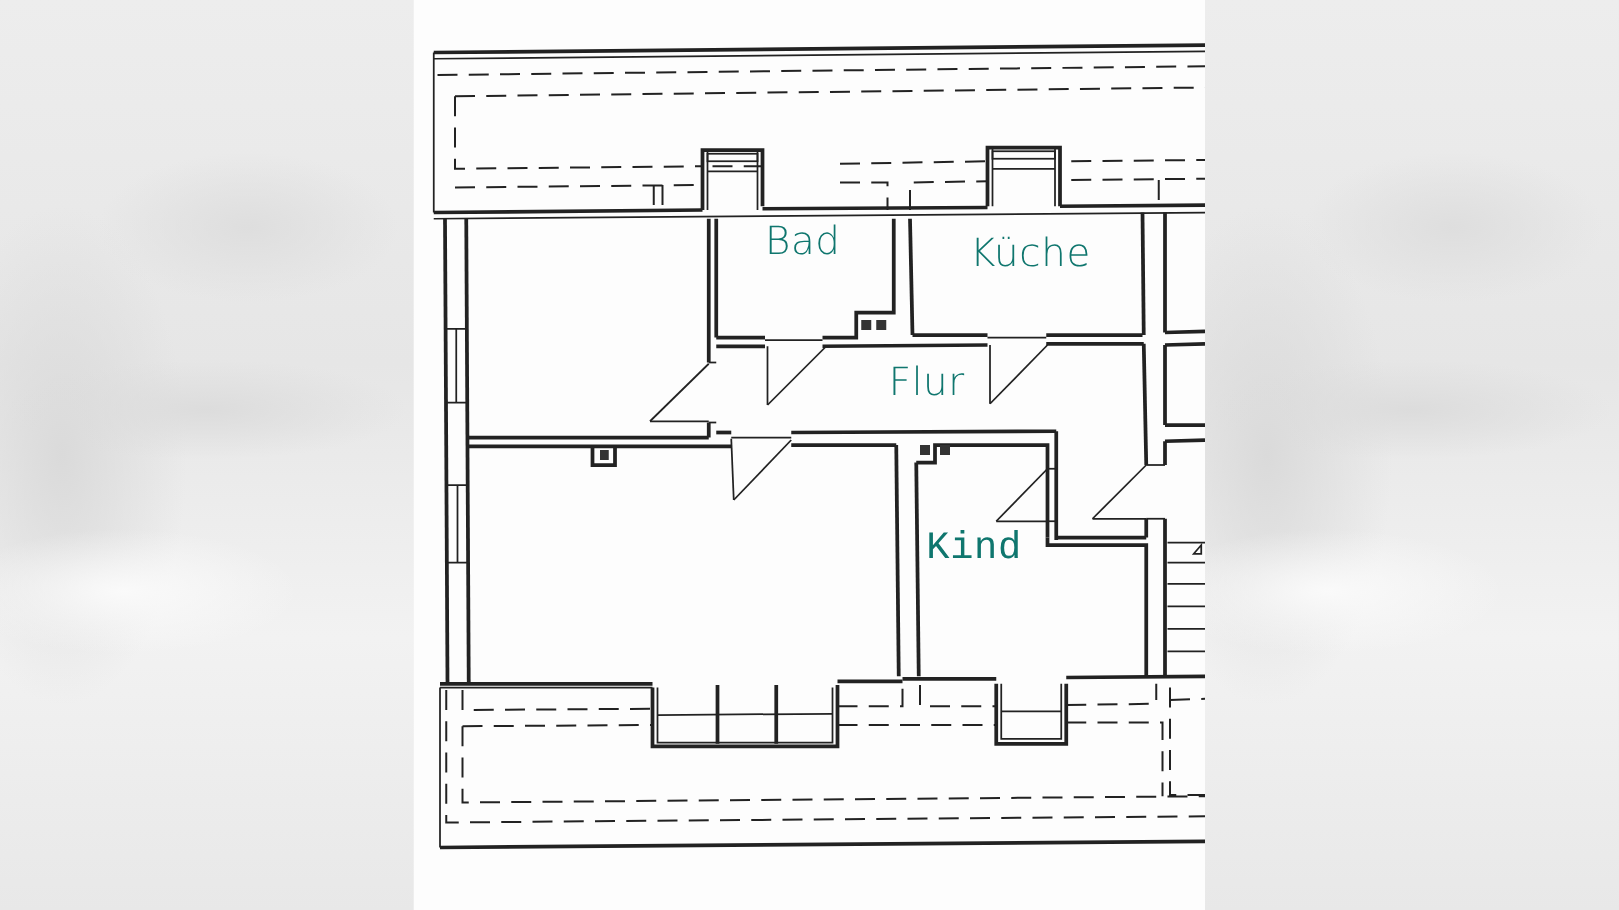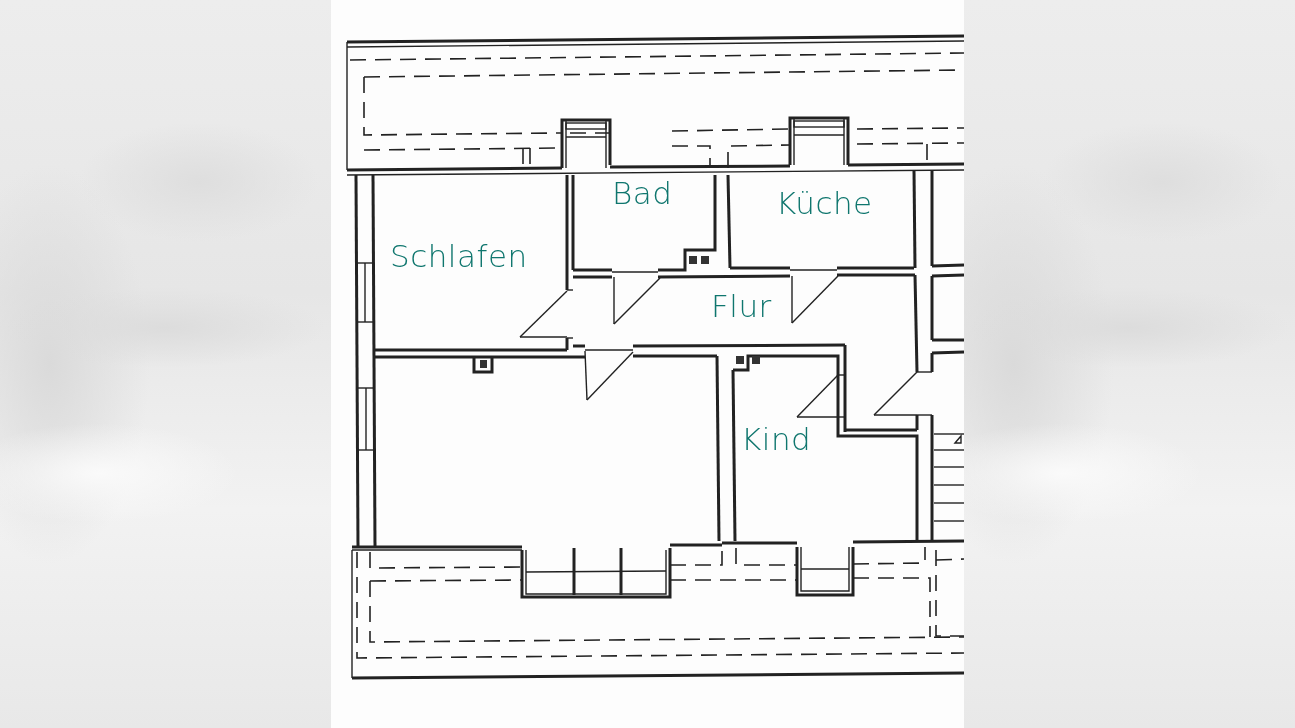--- a/index.html
+++ b/index.html
@@ -188,18 +188,17 @@
     <path class="dash" d="M670 580 L797 580"></path>
     <path class="dash" d="M853 564 L925 563 L925 547"></path>
     <path class="dash" d="M853 578 L930 578 L930 637"></path>
     <path class="dash" d="M936 550 L936 636 L964 636"></path>
     <path class="dash" d="M936 560 L964 559"></path>
 
     <line class="wall" x1="352" y1="678" x2="964" y2="673"></line>
     <line class="thin" x1="352" y1="550" x2="352" y2="678"></line>
   </svg>
 
-  <div class="room-label" style="left:59px; top:238px;">Schlafen</div>
   <div class="room-label" style="left:281px; top:175px;">Bad</div>
   <div class="room-label" style="left:445px; top:173px;margin-top:12px;">Küche</div>
   <div class="room-label" style="left:380px; top:288px;">Flur</div>
-  <div class="room-label" style="left:410px; top:421px;">Kind</div>
+  <div class="room-label" style="left:410px; top:421px;font-family:Liberation Mono, monospace;">Kind</div>
 </div>
 
 </body></html>

